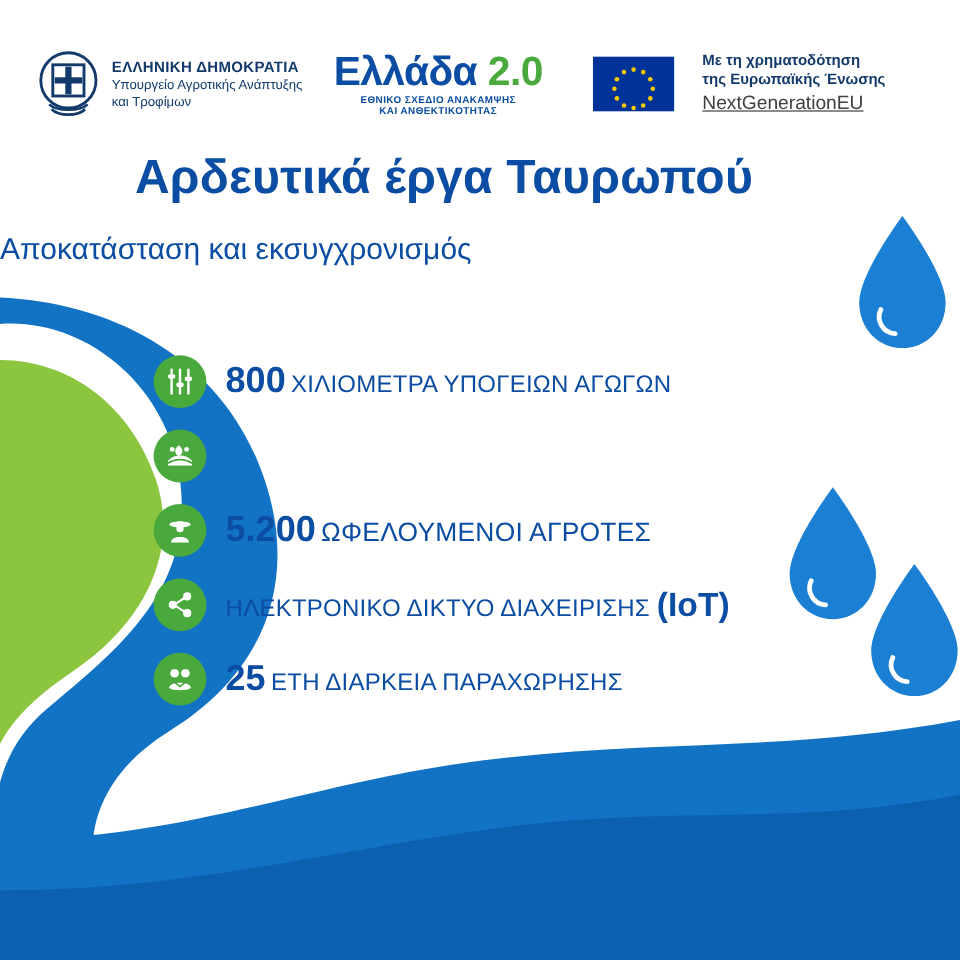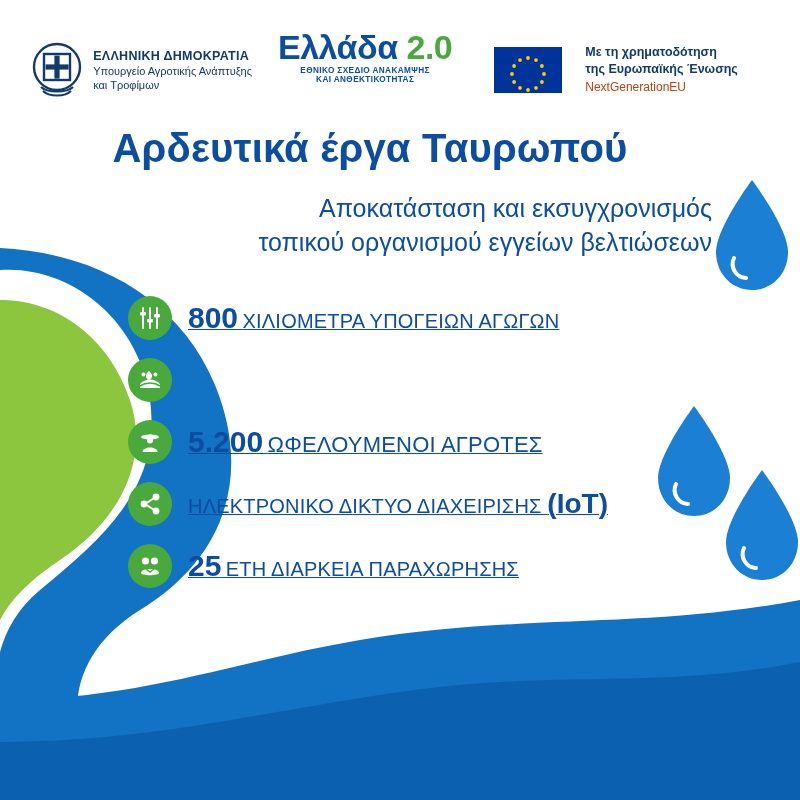--- a/index.html
+++ b/index.html
@@ -15,63 +15,63 @@
     background:#ffffff;
     overflow:hidden;
   }
 
   
   .bg-svg{position:absolute;inset:0;width:800px;height:800px;}
 
   
   .header{
     position:absolute;top:30px;left:0;width:769px;height:80px;
-    display:flex;justify-content:center;gap:26px;
+    display:flex;align-items:center;justify-content:center;gap:26px;
   }
   .logo-gov{display:flex;align-items:center;gap:10px;}
   .gov-emblem{width:52px;height:58px;flex:none;}
   .gov-text{line-height:1.28;}
   .gov-text .l1{font-size:12.5px;font-weight:bold;color:#123a6b;letter-spacing:.3px;}
   .gov-text .l2,.gov-text .l3{font-size:11px;color:#123a6b;}
   .logo-ellada{text-align:center;line-height:1;}
   .ellada-top{font-size:34px;font-weight:bold;color:#0b4da2;letter-spacing:-.5px;}
   .ellada-top .two0{color:#4aa93c;}
   .ellada-sub1,.ellada-sub2{font-size:8.2px;color:#0b4da2;font-weight:bold;letter-spacing:.4px;margin-top:3px;}
   .ellada-sub2{margin-top:1px;}
   .logo-eu{display:flex;align-items:center;gap:23px;padding-left:16px;}
   .eu-flag{width:68px;height:46px;flex:none;}
   .eu-text{line-height:1.3;}
   .eu-text .e1,.eu-text .e2{font-size:12.5px;font-weight:bold;color:#123a6b;}
-  .eu-text .e3{font-size:12px;color:#c2410c;margin-top:3px;}
+  .eu-text .e3{font-size:16px;color:#404040;margin-top:3px;text-decoration:underline;}
 
   
   .title{
     position:absolute;top:126px;left:0;width:740px;text-align:center;
     font-size:40px;font-weight:bold;color:#0b4da2;letter-spacing:.2px;
   }
   .subtitle{
-    position:absolute;top:192px;left:0;width:712px;text-align:right;
+    position:absolute;top:192px;left:0;width:712px;text-align:left;
     font-size:25px;color:#0b4da2;line-height:1.35;
   }
   .subtitle span{display:block;}
 
   
   .stats{
     position:absolute;top:296px;left:128px;width:560px;
   }
   .stat{
     display:flex;align-items:center;margin-bottom:18px;
   }
   .stat-icon{
     width:44px;height:44px;border-radius:50%;
     background:#4aa93c;flex:none;margin-right:16px;
     display:flex;align-items:center;justify-content:center;
   }
   .stat-icon svg{display:block;}
-  .stat-text{color:#0b4da2;white-space:nowrap;text-decoration:underline;}
+  .stat-text{color:#0b4da2;white-space:nowrap;}
   .stat-num{font-size:30px;font-weight:bold;}
   .stat-label{font-size:20px;letter-spacing:.2px;}
   .stat-label.big{font-size:22px;}
   .stat-label.iot{font-size:20px;}
   .iot-b{font-size:28px;font-weight:bold;}
 
   
   .budget{
     position:absolute;right:42px;top:640px;width:400px;text-align:right;
     color:#ffffff;line-height:1.3;
@@ -158,21 +158,20 @@
         <div class="e3">NextGenerationEU</div>
       </div>
     </div>
 
   </div>
 
   <div class="title">Αρδευτικά έργα Ταυρωπού</div>
 
   <div class="subtitle">
     <span>Αποκατάσταση και εκσυγχρονισμός</span>
-    <span>τοπικού οργανισμού εγγείων βελτιώσεων</span>
   </div>
 
   <div class="stats">
 
     <div class="stat">
       <div class="stat-icon">
         <svg width="26" height="26" viewBox="0 0 26 26">
           <g stroke="#ffffff" stroke-width="2" stroke-linecap="round">
             <line x1="6" y1="3" x2="6" y2="23"></line>
             <line x1="13" y1="3" x2="13" y2="23"></line>

